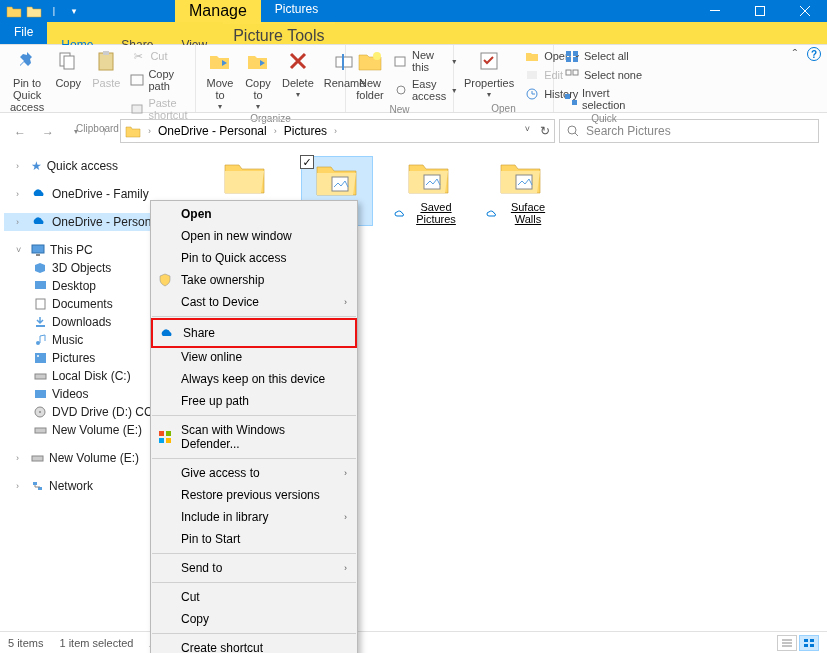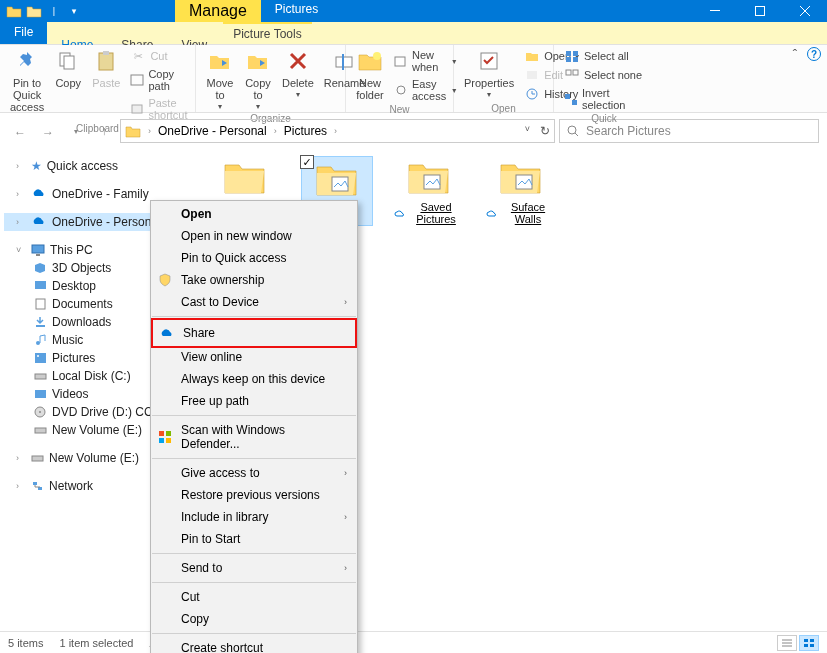--- a/index.html
+++ b/index.html
@@ -5,26 +5,26 @@
 * { box-sizing: border-box; margin: 0; padding: 0; font-family: "Segoe UI", Arial, sans-serif; }
 body { background: #fff; width: 827px; height: 653px; overflow: hidden; font-size: 12px; color: #000; }
 .titlebar { background: #0078d7; height: 22px; display: flex; align-items: center; color: #fff; position: relative; }
 .titlebar .qat { display: flex; gap: 4px; padding-left: 6px; align-items: center; }
 .titlebar .qat .qicon { width: 16px; height: 16px; display: flex; align-items: center; justify-content: center; }
 .titlebar .tabs-area { position: absolute; left: 175px; top: 0; height: 23px; display: flex; }
 .manage-tab { background: #ffe24b; color: #000; height: 22px; padding: 2px 14px 0; font-size: 16px; }
 .pictures-tab { color: #fff; padding: 2px 14px 0; font-size: 12px; }
 .winbtns { margin-left: auto; display: flex; }
 .winbtns .wb { width: 45px; height: 22px; display: flex; align-items: center; justify-content: center; color: #fff; }
-.ribbon-tabs { height: 23px; display: flex; align-items: stretch; background: #fef9c3; border-bottom: 1px solid #e1e1e1; }
+.ribbon-tabs { height: 23px; display: flex; align-items: stretch; background: #fde047; border-bottom: 1px solid #e1e1e1; }
 .ribbon-tabs .file-tab { background: #0078d7; color: #fff; padding: 3px 14px; font-size: 12px; }
 .ribbon-tabs .rtab { padding: 16px 14px; font-size: 12px; color: #444; position: relative; }
 .ribbon-tabs .rtab.active { color: #0078d7; }
 .ribbon-tabs .rtab.active::after { content:""; position:absolute; bottom:-1px; left:0; right:0; height:2px; background:#0078d7; }
-.ribbon-tabs .picture-tools { padding: 3px 10px; font-size: 12px; color: #444; border-top: 2px solid #ffe24b; margin-left: 2px; }
+.ribbon-tabs .picture-tools { padding: 3px 10px; font-size: 16px; color: #444; border-top: 2px solid #ffe24b; margin-left: 2px; }
 .ribbon { height: 68px; background: #fcfcfc; border-bottom: 1px solid #e1e1e1; display: flex; position: relative; }
 .group { border-right: 1px solid #e8e8e8; padding: 2px 6px 0; display: flex; flex-direction: column; position: relative; }
 .group .g-content { display: flex; align-items: flex-start; gap: 2px; flex: 1; }
 .group .g-label { font-size: 10px; color: #888; text-align: center; padding-bottom: 2px; }
 .bigbtn { display: flex; flex-direction: column; align-items: center; padding: 0 4px; font-size: 11px; color: #444; text-align: center; line-height: 12px; }
 .bigbtn .bicon { width: 28px; height: 28px; display: flex; align-items: center; justify-content: center; margin-bottom: 2px; }
 .smallrow { display: flex; flex-direction: column; gap: 1px; }
 .smallbtn { display: flex; align-items: center; gap: 4px; padding: 2px 4px; font-size: 11px; color: #444; }
 .smallbtn .sicon { width: 16px; height: 14px; display: inline-flex; align-items: center; justify-content: center; }
 .disabled { color: #bbb; }
@@ -225,21 +225,21 @@
         <span style="white-space:pre-line">New
 folder</span>
       </div>
       <div class="smallrow">
         <div class="smallbtn">
             <span class="sicon">
               <svg width="14" height="12">
                 <rect x="1" y="2" width="10" height="9" fill="#fff" stroke="#888"></rect>
               </svg>
             </span>
-            <span>New when</span> 
+            <span>New this</span> 
             <span style="font-size:8px;color:#555">▾</span>
           </div>
         <div class="smallbtn">
             <span class="sicon">
               <svg width="14" height="12">
                 <circle cx="7" cy="6" r="4" fill="none" stroke="#888"></circle>
               </svg>
             </span>
             <span>Easy access</span> 
             <span style="font-size:8px;color:#555">▾</span>

